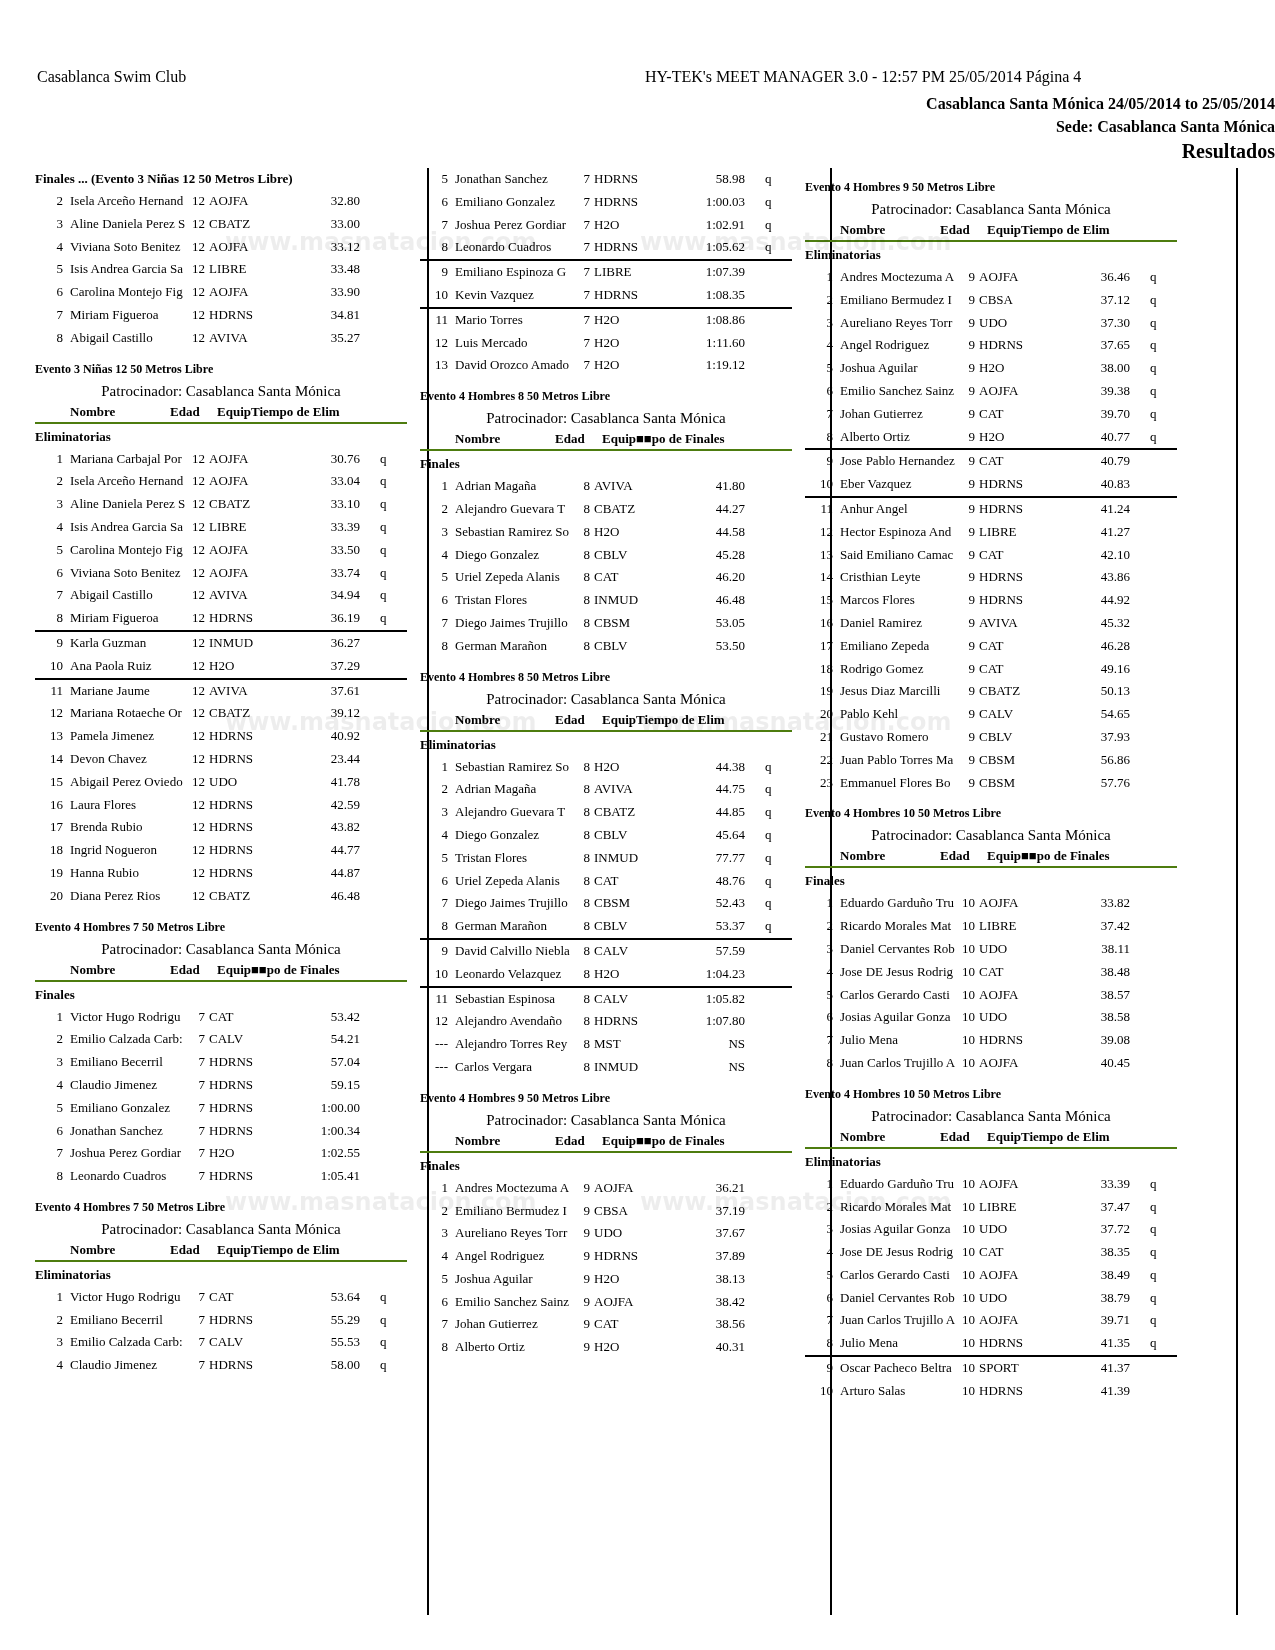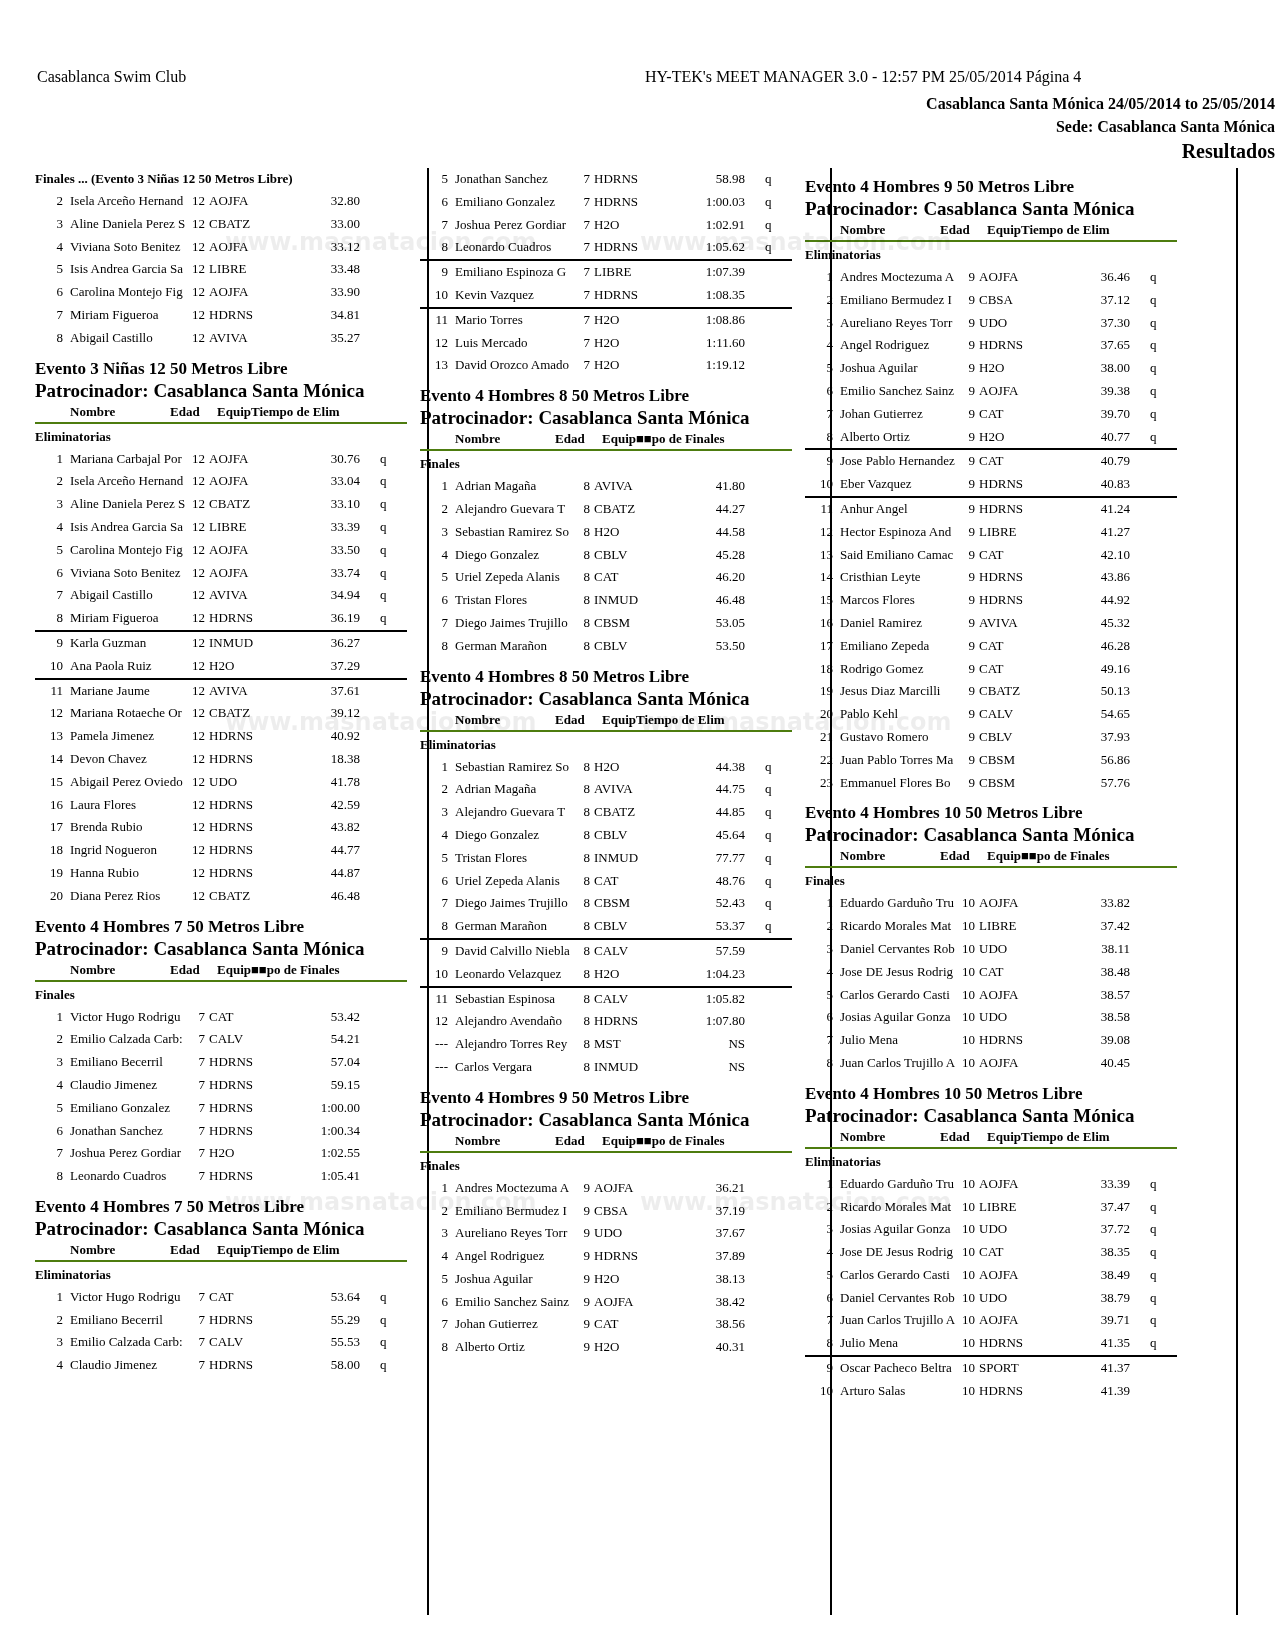--- a/index.html
+++ b/index.html
@@ -16,22 +16,22 @@
 
   .col { position: absolute; top: 168px; width: 372px; }
   .col1 { left: 35px; }
   .col2 { left: 420px; }
   .col3 { left: 805px; }
   .vline { position: absolute; top: 168px; width: 2px; height: 1447px; background: #000; }
   .vl1 { left: 427px; }
   .vl2 { left: 830px; }
   .vl3 { left: 1236px; }
 
-  .ev-title { font-weight: bold; font-size: 17px; height: 22px; line-height: 22px; margin-top: 8px; white-space: nowrap; }
-  .ev-sponsor { font-weight: bold; font-size: 19px; height: 22px; line-height: 22px; white-space: nowrap; }
+  .ev-title { font-weight: bold; font-size: 12px; height: 22px; line-height: 22px; margin-top: 8px; white-space: nowrap; }
+  .ev-sponsor { font-weight: normal; font-size: 15px; height: 22px; line-height: 22px; white-space: nowrap; text-align: center; }
   .cont-title { font-weight: bold; font-size: 13px; height: 22px; line-height: 22px; white-space: nowrap; }
   .colhead { font-weight: bold; font-size: 13px; height: 20px; line-height: 20px; border-bottom: 2px solid #4d7c0f; position: relative; }
   .colhead span { position: absolute; top: 0; }
   .ch-name { left: 35px; }
   .ch-age { left: 135px; }
   .ch-team { left: 182px; }
   .round { font-weight: bold; font-size: 13px; height: 22px; line-height: 22px; margin-top: 2px; }
   .row { position: relative; height: 22.8px; line-height: 22.8px; font-size: 13px; white-space: nowrap; }
   .row span { position: absolute; top: 0; }
   .r-place { left: 0; width: 28px; text-align: right; }
@@ -230,21 +230,21 @@
         <span class="r-age">12</span>
         <span class="r-team">HDRNS</span>
         <span class="r-time">40.92</span>
         <span class="r-q"></span>
       </div>
       <div class="row">
         <span class="r-place">14</span>
         <span class="r-name">Devon Chavez</span>
         <span class="r-age">12</span>
         <span class="r-team">HDRNS</span>
-        <span class="r-time">18.38</span>
+        <span class="r-time">23.44</span>
         <span class="r-q"></span>
       </div>
       <div class="row">
         <span class="r-place">15</span>
         <span class="r-name">Abigail Perez Oviedo</span>
         <span class="r-age">12</span>
         <span class="r-team">UDO</span>
         <span class="r-time">41.78</span>
         <span class="r-q"></span>
       </div>

